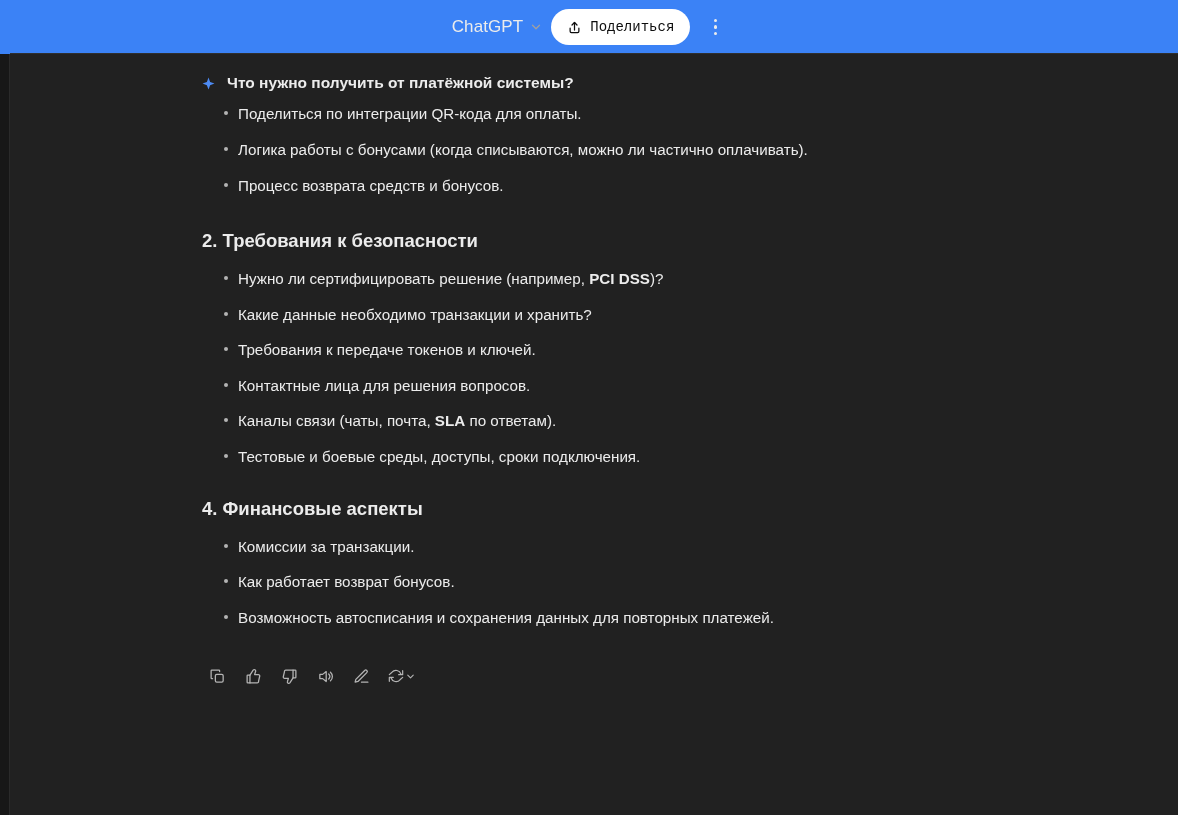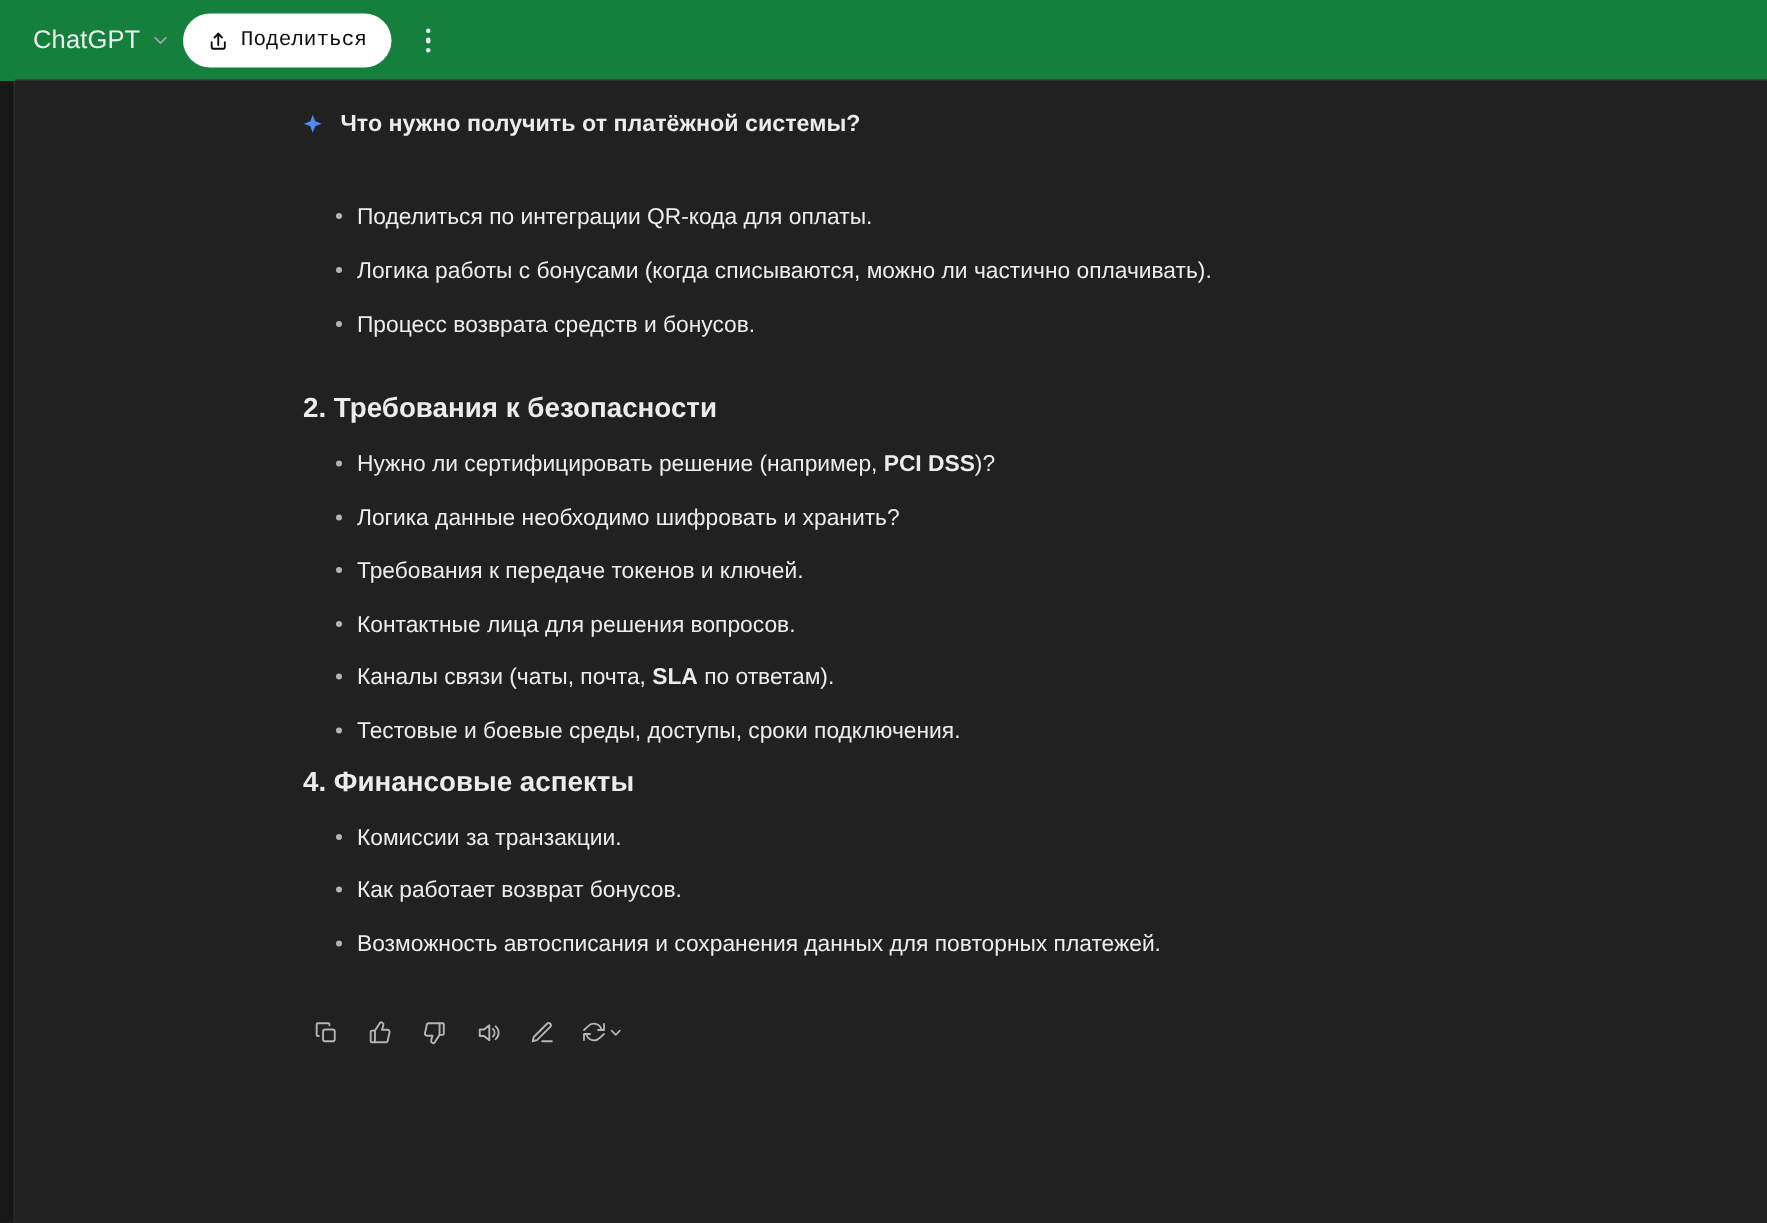--- a/index.html
+++ b/index.html
@@ -27,24 +27,24 @@
     top: 0;
     bottom: 0;
     width: 10px;
     background: #171717;
     border-right: 1px solid #2a2a2a;
   }
   
   .header {
     height: 54px;
     min-height: 54px;
-    background: #15803d;
-    display: flex;
-    align-items: center;
-    justify-content: flex-start;
+    background: #3b82f6;
+    display: flex;
+    align-items: center;
+    justify-content: center;
     padding: 0 16px 0 20px;
     position: relative;
     z-index: 5;
   }
   .header-left {
     display: flex;
     align-items: center;
     gap: 6px;
     padding: 4px 8px 4px 2px;
     border-radius: 8px;
@@ -119,21 +119,21 @@
     padding: 18px 0 0 0;
   }
   .msg {
     padding-left: 192px;
     padding-right: 150px;
   }
   .msg-head {
     display: flex;
     align-items: flex-start;
     gap: 12px;
-    margin-bottom: 33px;
+    margin-bottom: 2px;
   }
   .spark {
     width: 13px;
     height: 13px;
     margin-top: 4px;
     flex: none;
     color: #4d8bf5;
   }
   .msg-title {
     color: #ececec;
@@ -141,21 +141,21 @@
     font-weight: 700;
     line-height: 1.45;
   }
   h3.section {
     color: #ececec;
     font-size: 18.5px;
     font-weight: 700;
     margin: 26px 0 8px 0;
     line-height: 1.3;
   }
-  h3.section.tight { margin-top: 3px; }
+  h3.section.tight { margin-top: 22px; }
   ul.bullets {
     margin: 0;
     padding: 0 0 0 22px;
     list-style: none;
   }
   ul.bullets li {
     position: relative;
     color: #ececec;
     font-size: 15.2px;
     line-height: 1.55;
@@ -247,21 +247,21 @@
 
         <ul class="bullets">
           <li>Поделиться по интеграции QR-кода для оплаты.</li>
           <li>Логика работы с бонусами (когда списываются, можно ли частично оплачивать).</li>
           <li>Процесс возврата средств и бонусов.</li>
         </ul>
 
         <h3 class="section">2. Требования к безопасности</h3>
         <ul class="bullets">
           <li>Нужно ли сертифицировать решение (например, <b>PCI DSS</b>)?</li>
-          <li>Логика данные необходимо шифровать и хранить?</li>
+          <li>Какие данные необходимо транзакции и хранить?</li>
           <li>Требования к передаче токенов и ключей.</li>
         </ul>
 
         <ul class="bullets">
           <li>Контактные лица для решения вопросов.</li>
           <li>Каналы связи (чаты, почта, <b>SLA</b> по ответам).</li>
           <li>Тестовые и боевые среды, доступы, сроки подключения.</li>
         </ul>
 
         <h3 class="section tight">4. Финансовые аспекты</h3>

